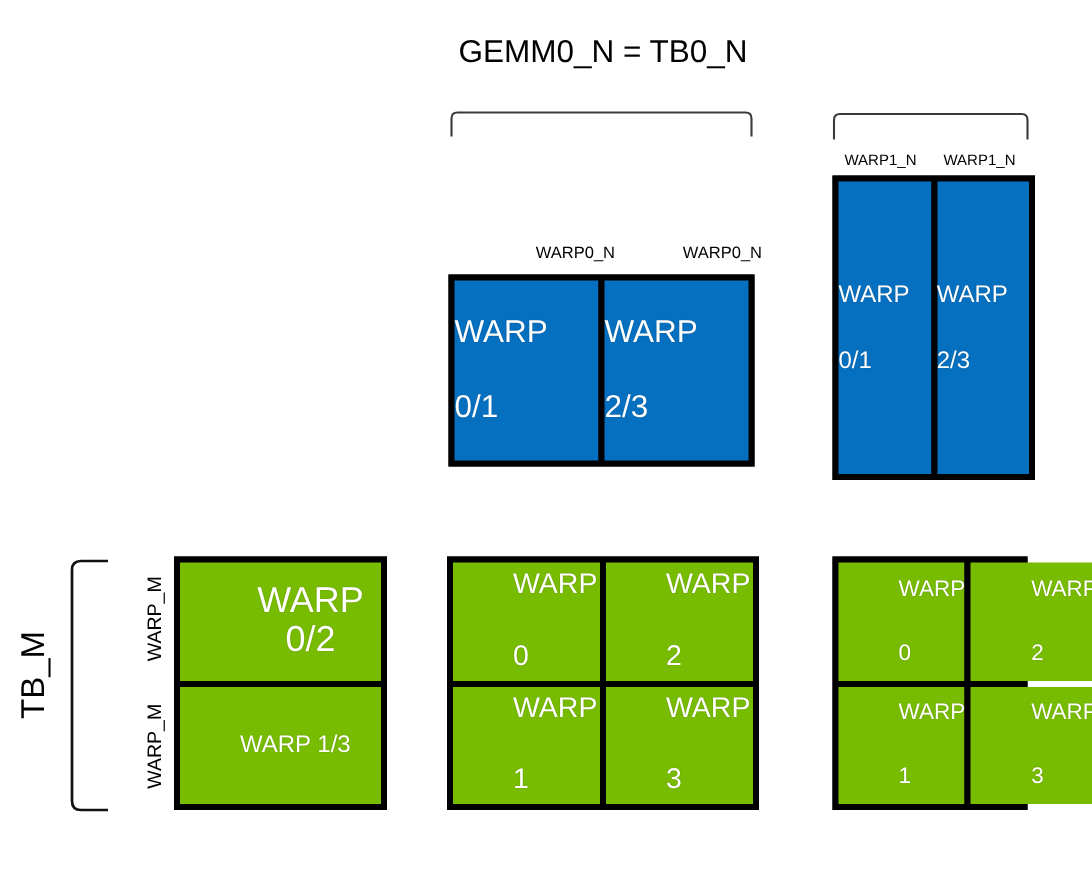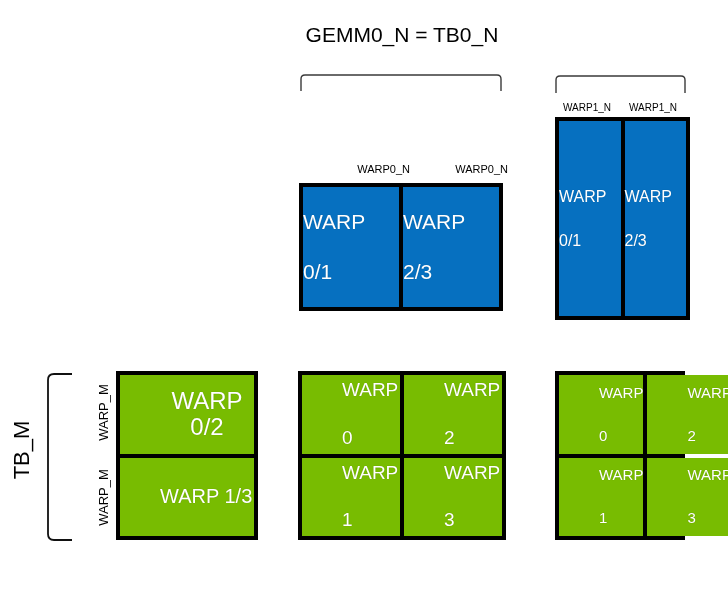--- a/index.html
+++ b/index.html
@@ -127,21 +127,21 @@
   <div class="abs vlabel" style="left:-18px;top:437px;width:80px;text-align:center;font-size:22px;transform:rotate(-90deg);">TB_M</div>
 
   <div class="abs vlabel" style="left:70px;top:405px;width:66px;text-align:center;font-size:13px;transform:rotate(-90deg);">WARP_M</div>
   <div class="abs vlabel" style="left:70px;top:490px;width:66px;text-align:center;font-size:13px;transform:rotate(-90deg);">WARP_M</div>
 
   <div class="abs block col" style="left:116px;top:371px;width:142px;height:169px;">
     <div class="cell green" style="font-size:24px;">
       <span>WARP 0/2</span>
     </div>
     <div class="sep-h"></div>
-    <div class="cell green" style="font-size:20px;">
+    <div class="cell green" style="font-size:16px;">
       <span>WARP 1/3</span>
     </div>
   </div>
 
   <div class="abs grid2" style="left:298px;top:371px;width:208px;height:169px;">
     <div class="grid-row">
       <div class="cell green" style="font-size:19px;">
         <span>WARP</span>
         <span>0</span>
       </div>

